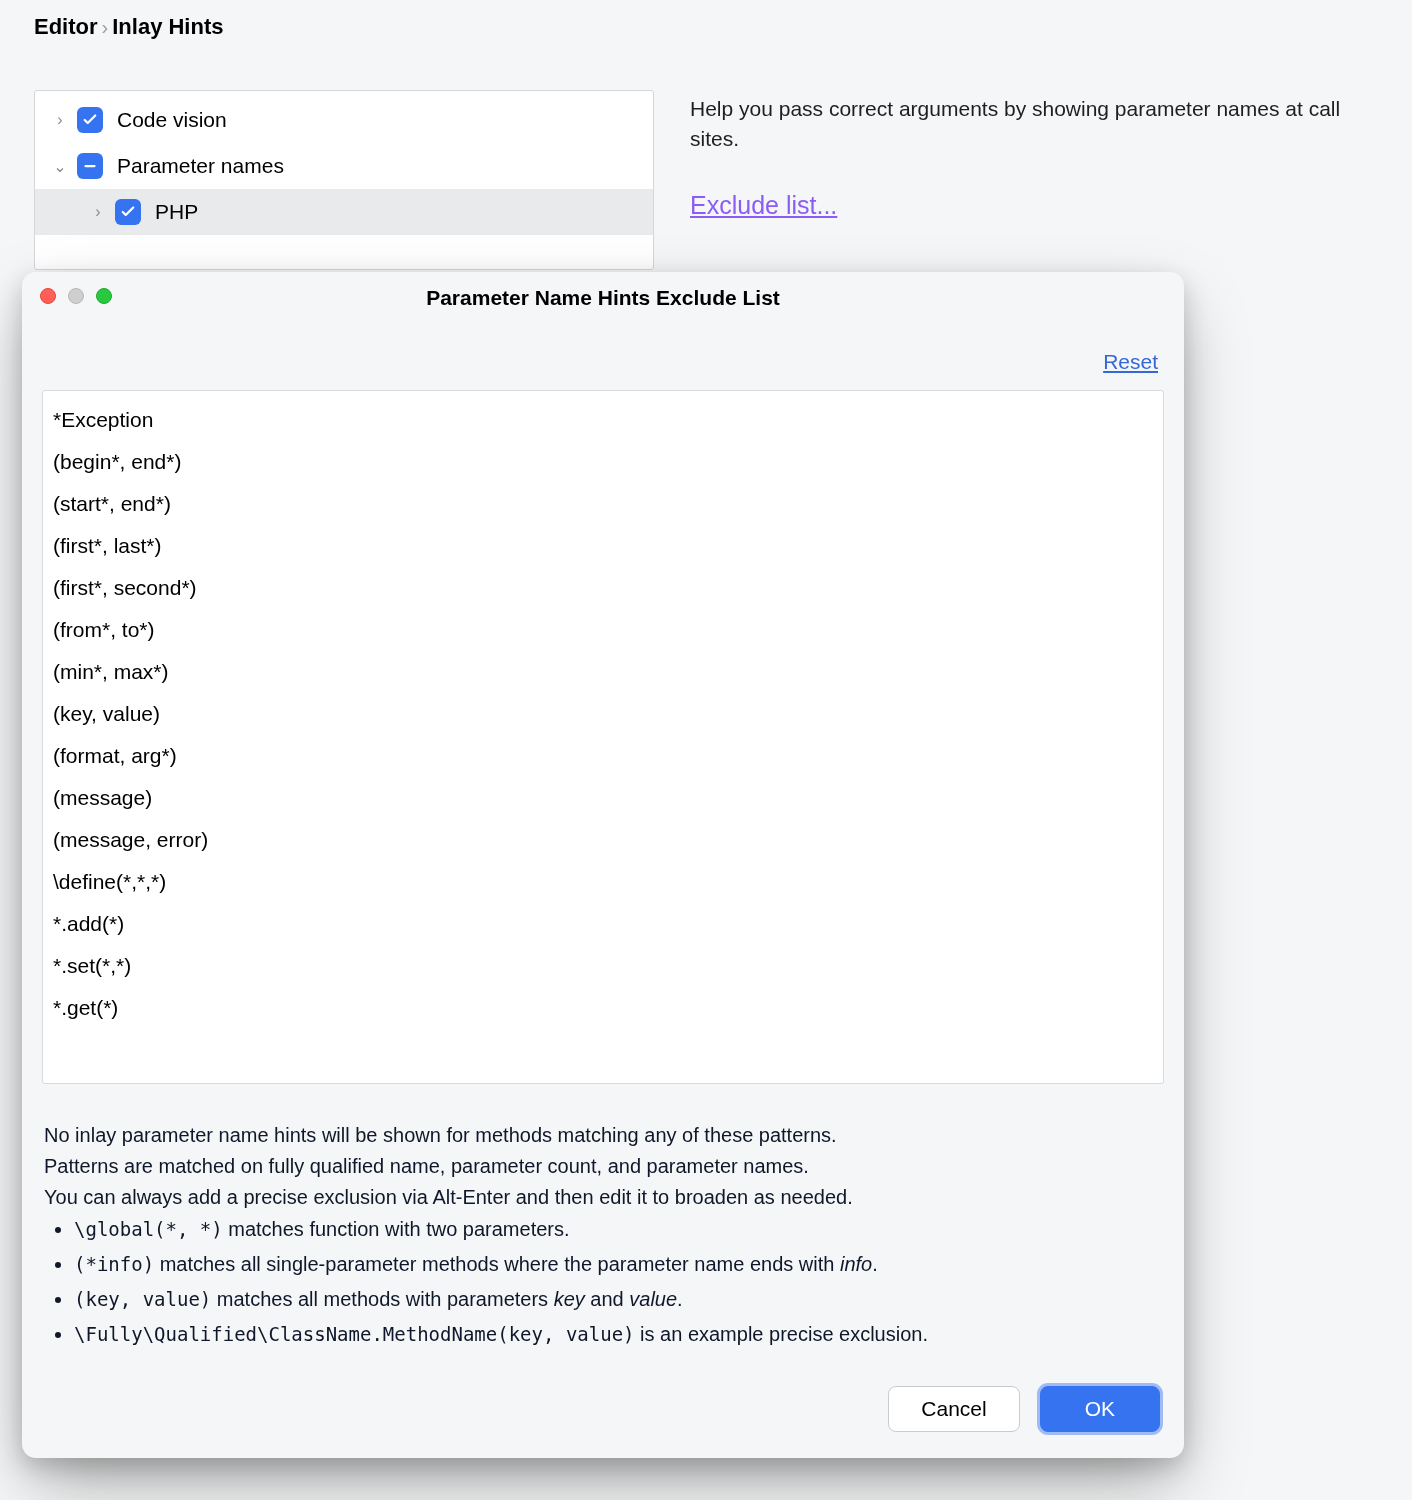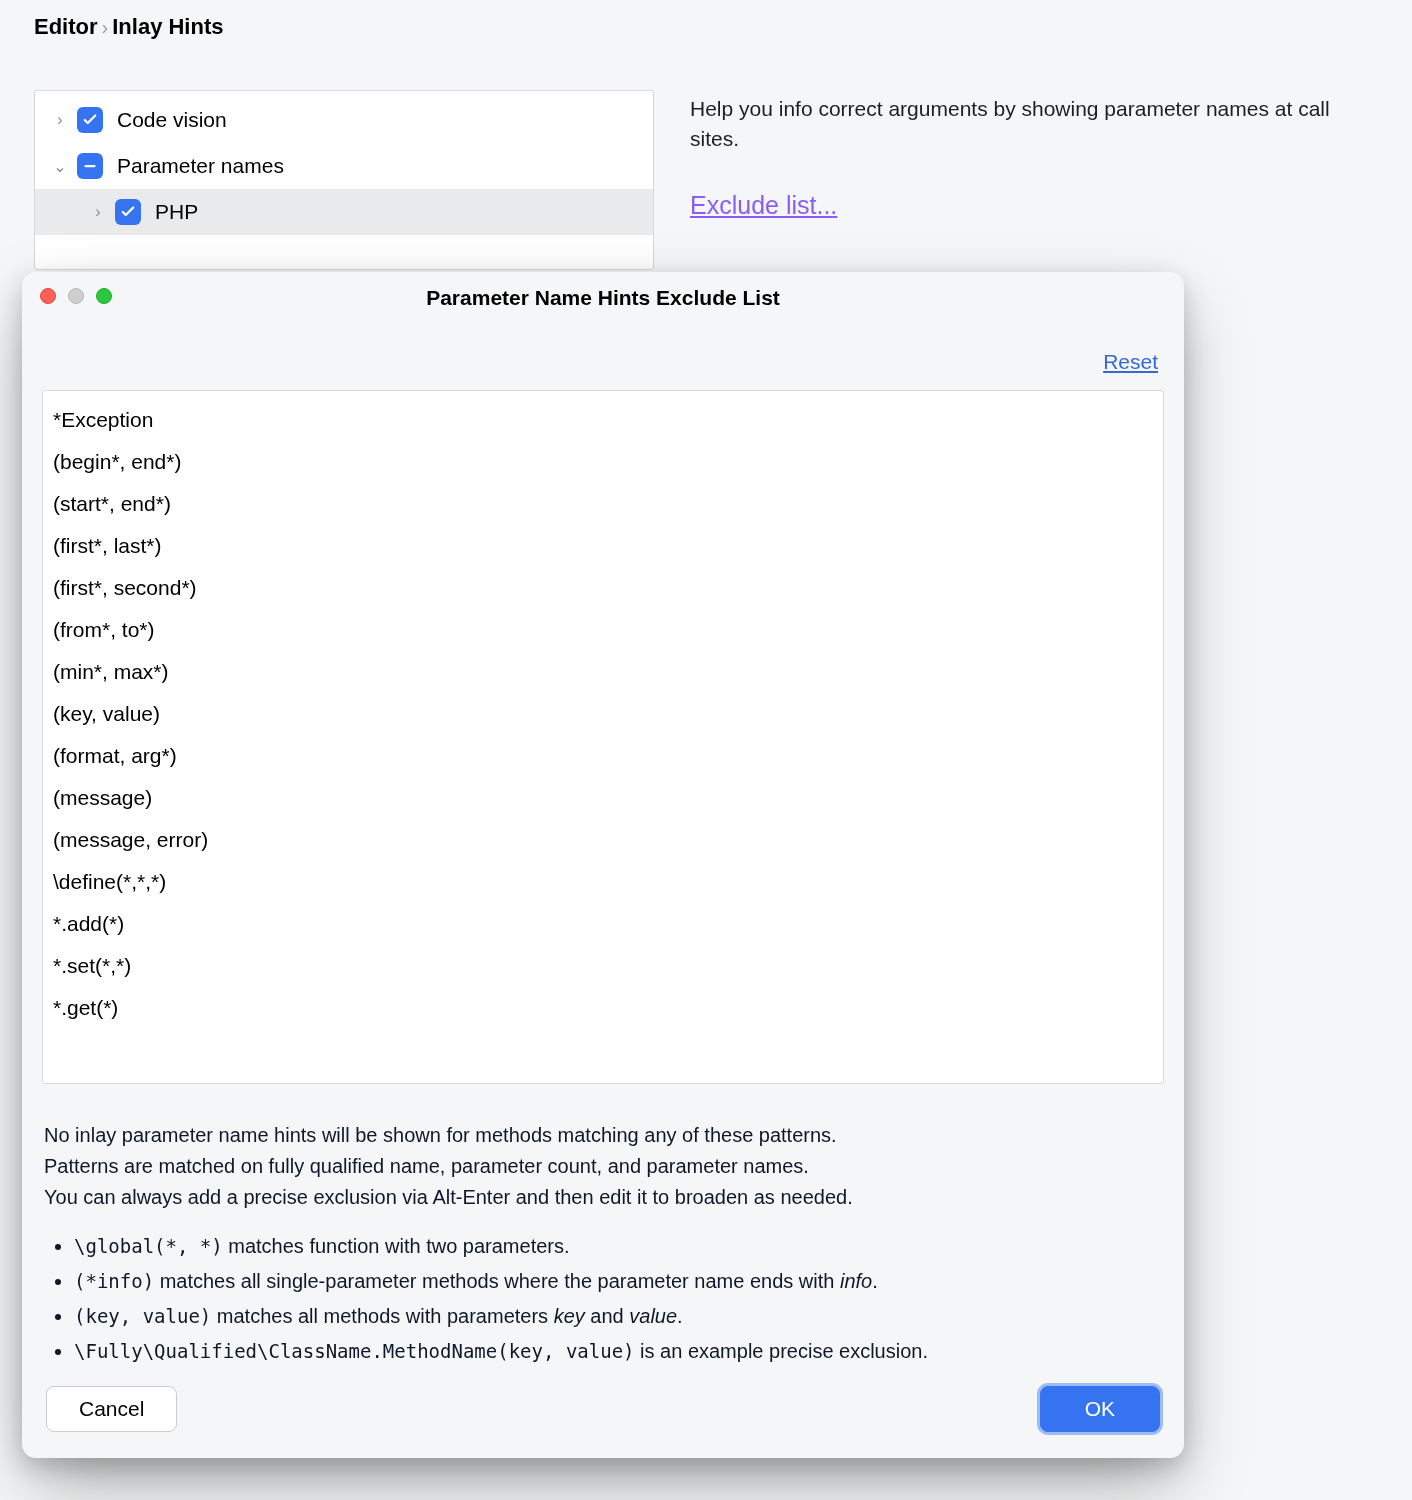--- a/index.html
+++ b/index.html
@@ -167,34 +167,34 @@
       white-space: pre;
     }
 
     .hint-block {
       margin: 36px 22px 0;
       color: #0f172a;
       font-size: 20px;
       line-height: 1.55;
     }
     .hint-block ul {
-      margin-top: 18px;
+      margin-top: 1px;
       padding-left: 30px;
     }
     .hint-block li { margin-bottom: 4px; }
     .hint-block code {
       font-family: ui-monospace, SFMono-Regular, Menlo, Consolas, monospace;
       font-size: 19px;
     }
     .hint-block em { font-style: italic; }
 
     .button-row {
       margin-top: auto;
       display: flex;
-      justify-content: space-between;
+      justify-content: flex-end;
       gap: 20px;
       padding: 0 24px 26px;
     }
     .btn {
       font-size: 21px;
       padding: 10px 32px;
       border-radius: 8px;
       cursor: pointer;
       border: 1px solid #c9cbce;
       background: #fff;
@@ -245,21 +245,21 @@
         <span class="checkbox">
           <svg viewBox="0 0 24 24">
               <path d="M5 12l4 4 10-10" fill="none" stroke="#fff" stroke-width="3" stroke-linecap="round" stroke-linejoin="round"></path>
             </svg>
         </span>
         <span class="tree-label">PHP</span>
       </div>
     </div>
 
     <div class="right-help">
-      <div>Help you info correct arguments by showing parameter names at call sites.</div>
+      <div>Help you pass correct arguments by showing parameter names at call sites.</div>
       <a href="#" class="exclude-link">Exclude list...</a>
     </div>
   </div>
 </div>
 
 <div class="modal">
   <div class="titlebar">
     <div class="traffic">
       <div class="dot close"></div>
       <div class="dot min"></div>

